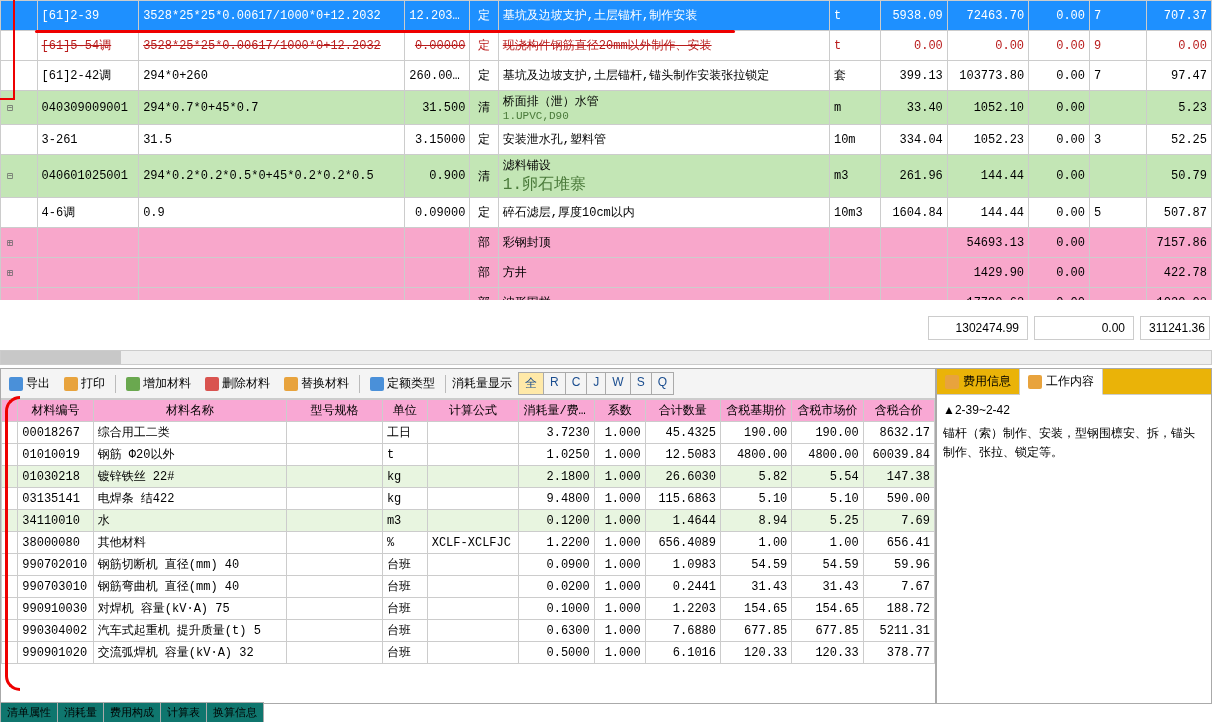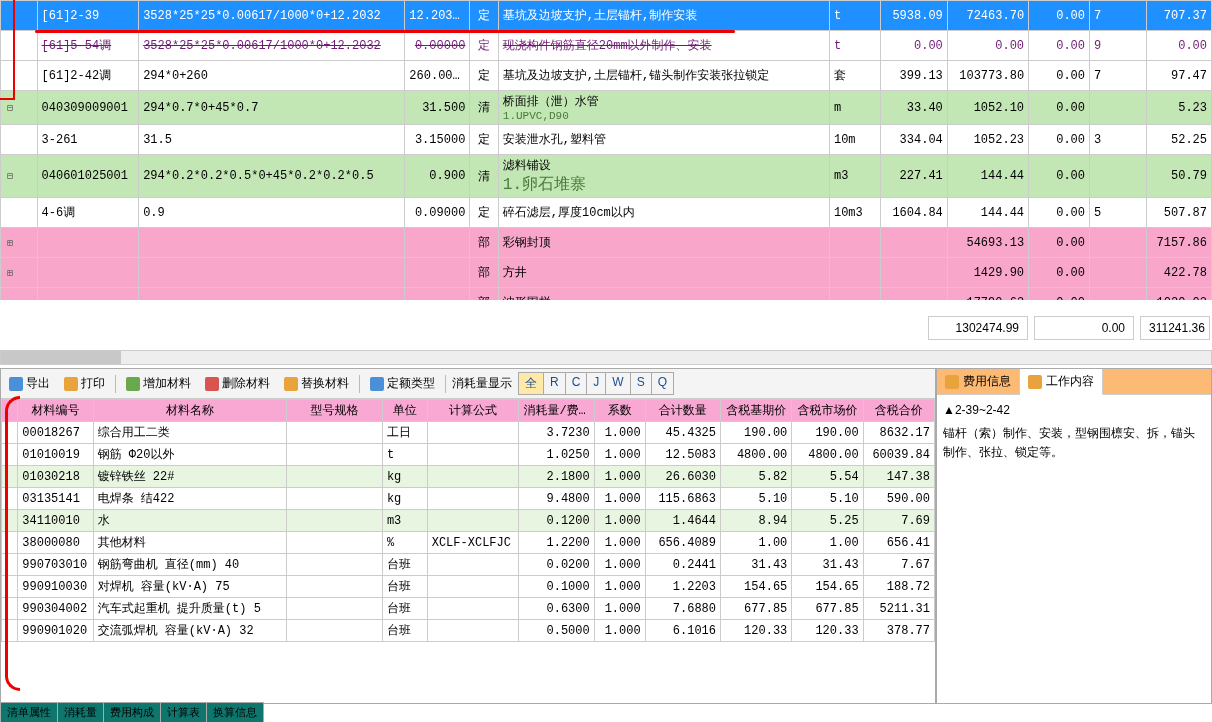--- a/index.html
+++ b/index.html
@@ -7,21 +7,21 @@
 table { border-collapse: collapse; width: 100%; table-layout: fixed; font-family: Liberation Mono, monospace; }
 td, th { border: 1px solid #ccc; padding: 2px 4px; overflow: hidden; white-space: nowrap; text-overflow: ellipsis; height: 22px; }
 .tright { text-align: right; }
 .tcenter { text-align: center; }
 
 
 .upper-wrap { position: absolute; top: 0; left: 0; right: 0; height: 300px; overflow: hidden; }
 .upper { width: 100%; }
 .upper td { height: 30px; }
 .row-sel td { background: #1e90ff; color: #fff; }
-.row-strike td { color: #701a75; }
+.row-strike td { color: #b91c1c; }
 .row-strike .strike { text-decoration: line-through; }
 .row-green td { background: #c3e6b5; }
 .row-pink td { background: #f8a7cb; }
 
 
 .red-underline { position: absolute; top: 30px; left: 35px; width: 700px; height: 3px; background: #e00; border-radius: 3px; z-index: 50; }
 .red-box { position: absolute; top: -5px; left: -5px; width: 20px; height: 105px; border: 2px solid #e00; z-index: 50; }
 .red-curve { position: absolute; top: 396px; left: 5px; width: 15px; height: 295px; border-left: 3px solid #e00; border-bottom: 3px solid #e00; border-top: 3px solid #e00; border-radius: 40px 0 0 40px; z-index: 50; }
 
 
@@ -44,21 +44,21 @@
 .filter-group span:last-child { border-right: none; }
 .filter-group .on { background: #ffe9a8; }
 
 
 .lower { flex: 1; overflow: auto; }
 .lower th { background: #f9a8d4; font-weight: normal; text-align: center; }
 .lower tr:nth-child(1) td { }
 .lrow-hl td { background: #e8f5e0; }
 
 
-.rtabs { display: flex; background: #fdba74; border-bottom: 1px solid #ccc; }
+.rtabs { display: flex; background: #eab308; border-bottom: 1px solid #ccc; }
 .rtab { padding: 4px 8px; border-right: 1px solid #ccc; display: flex; align-items: center; gap: 4px; cursor: pointer; }
 .rtab.on { background: #fff; border-bottom: 1px solid #fff; margin-bottom: -1px; }
 .rcontent { padding: 6px; font-size: 12px; line-height: 1.6; flex: 1; }
 
 
 .btabs { position: absolute; bottom: 0; left: 0; display: flex; font-size: 11px; }
 .btab { padding: 2px 6px; border: 1px solid #aaa; border-bottom: none; background: #0f766e; margin-right: -1px; cursor: pointer; }
 
 
 .hscroll { position: absolute; top: 350px; left: 0; right: 0; height: 15px; background: #eee; border: 1px solid #ccc; }
@@ -176,21 +176,21 @@
           <td class="gcol2"></td>
           <td class="">040601025001</td>
           <td class="">294*0.2*0.2*0.5*0+45*0.2*0.2*0.5</td>
           <td class="tright ">0.900</td>
           <td class="tcenter">清</td>
           <td class="">
             <div>滤料铺设</div>
             <div style="font-size:16px;color:#4a7a3a">1.卵石堆寨</div>
           </td>
           <td>m3</td>
-          <td class="tright">227.41</td>
+          <td class="tright">261.96</td>
           <td class="tright">144.44</td>
           <td class="tright">0.00</td>
           <td></td>
           <td class="tright">50.79</td>
         </tr>
         <tr class="">
           <td class="gcol"></td>
           <td class="gcol2"></td>
           <td class="">4-6调</td>
           <td class="">0.9</td>
@@ -416,20 +416,34 @@
               <td>XCLF-XCLFJC</td>
               <td class="tright">1.2200</td>
               <td class="tright">1.000</td>
               <td class="tright">656.4089</td>
               <td class="tright">1.00</td>
               <td class="tright">1.00</td>
               <td class="tright">656.41</td>
             </tr>
             <tr>
               <td></td>
+              <td>990702010</td>
+              <td>钢筋切断机 直径(mm) 40</td>
+              <td></td>
+              <td>台班</td>
+              <td></td>
+              <td class="tright">0.0900</td>
+              <td class="tright">1.000</td>
+              <td class="tright">1.0983</td>
+              <td class="tright">54.59</td>
+              <td class="tright">54.59</td>
+              <td class="tright">59.96</td>
+            </tr>
+            <tr>
+              <td></td>
               <td>990703010</td>
               <td>钢筋弯曲机 直径(mm) 40</td>
               <td></td>
               <td>台班</td>
               <td></td>
               <td class="tright">0.0200</td>
               <td class="tright">1.000</td>
               <td class="tright">0.2441</td>
               <td class="tright">31.43</td>
               <td class="tright">31.43</td>

